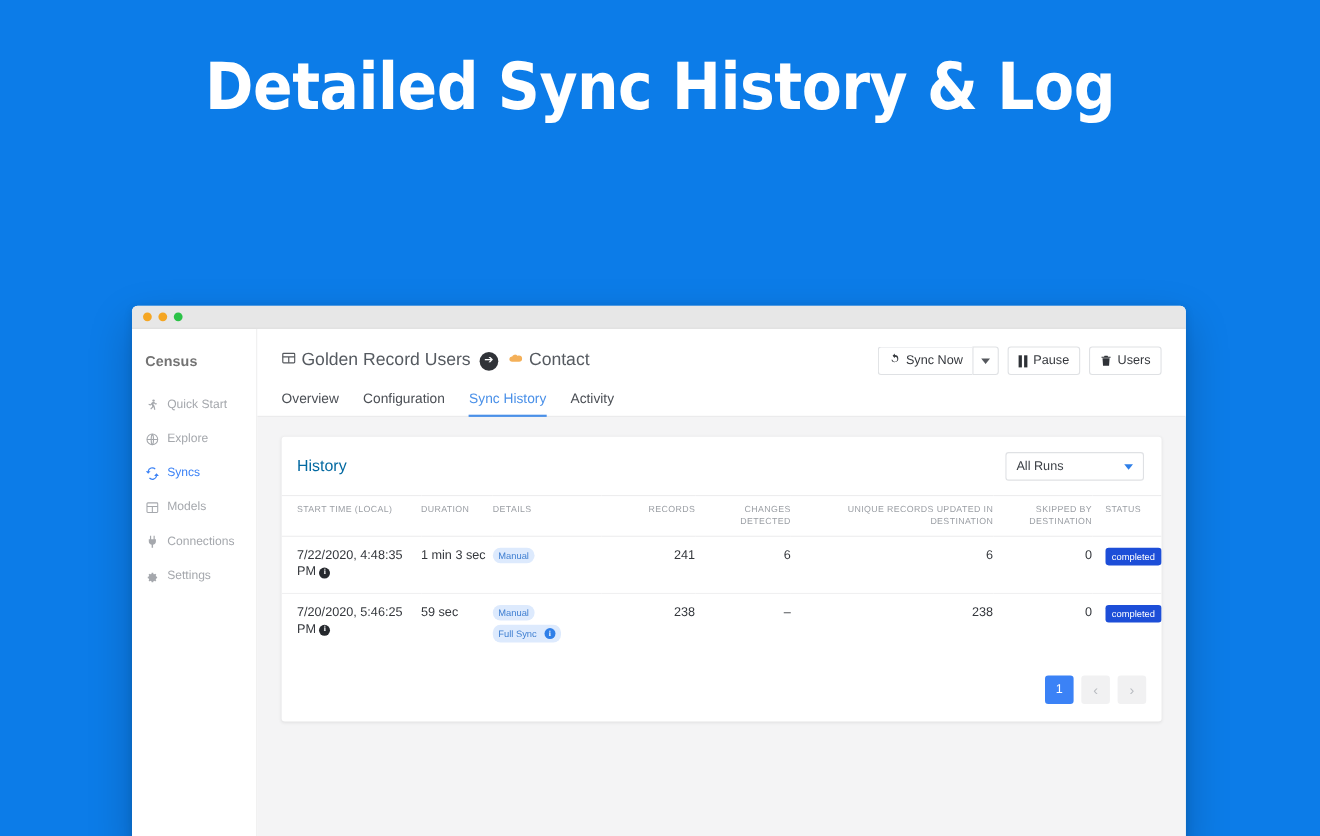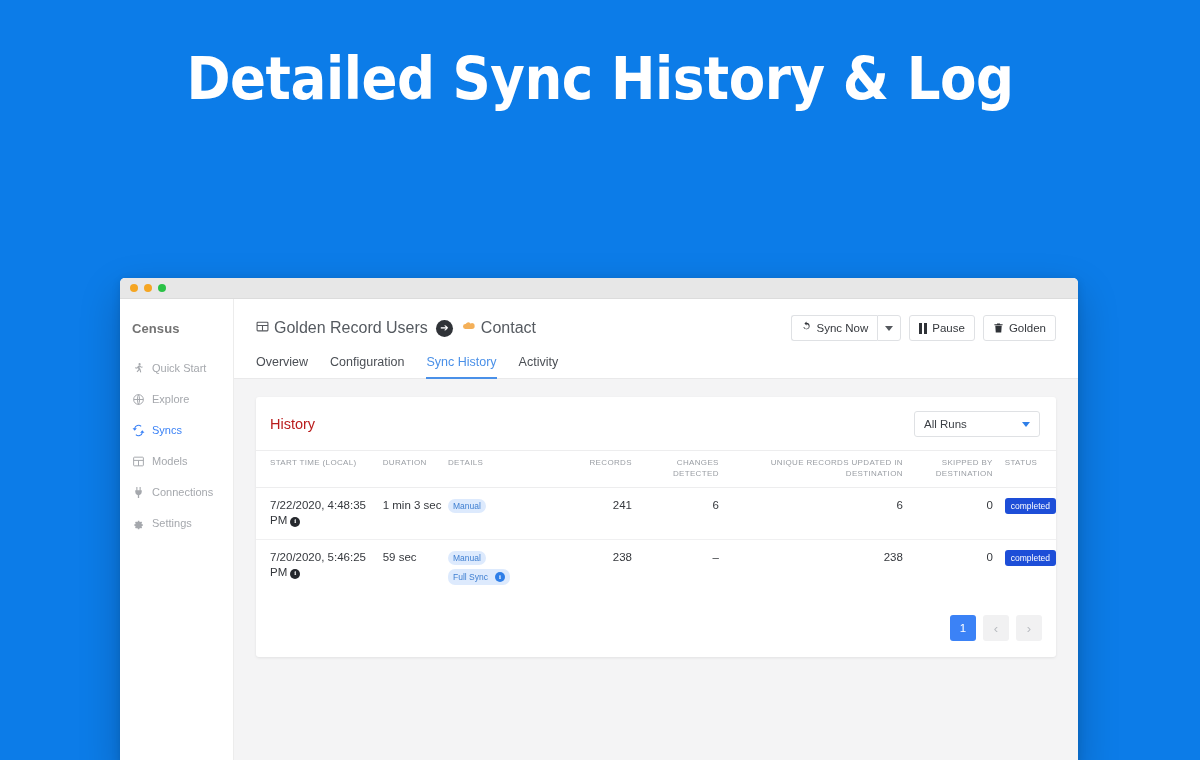--- a/index.html
+++ b/index.html
@@ -206,21 +206,21 @@
     border-radius: 3px;
     box-shadow: 0 1px 3px rgba(0,0,0,0.08);
     overflow: hidden;
   }
   .card-head {
     display: flex;
     align-items: center;
     justify-content: space-between;
     padding: 14px 16px 13px 14px;
   }
-  .card-title { font-size: 14.5px; color: #b91c1c; }
+  .card-title { font-size: 14.5px; color: #0369a1; }
   .select {
     width: 126px;
     height: 26px;
     border: 1px solid #dfe1e4;
     border-radius: 3px;
     display: flex;
     align-items: center;
     justify-content: space-between;
     padding: 0 9px;
     box-sizing: border-box;
@@ -443,21 +443,21 @@
                   </span>
                 <span>Pause</span>
               </div>
 
               <div class="btn">
                 <span class="trash-ico">
                   <svg width="11" height="12" viewBox="0 0 24 24" fill="#2f3237">
                       <path d="M9 2h6l1 2h5v2H3V4h5zM5 7h14l-1 15H6z"></path>
                     </svg>
                 </span>
-                <span>Golden</span>
+                <span>Users</span>
               </div>
             </div>
           </div>
 
           <div class="tabs">
             <div class="tab">Overview</div>
             <div class="tab">Configuration</div>
             <div class="tab active">Sync History</div>
             <div class="tab">Activity</div>
           </div>

